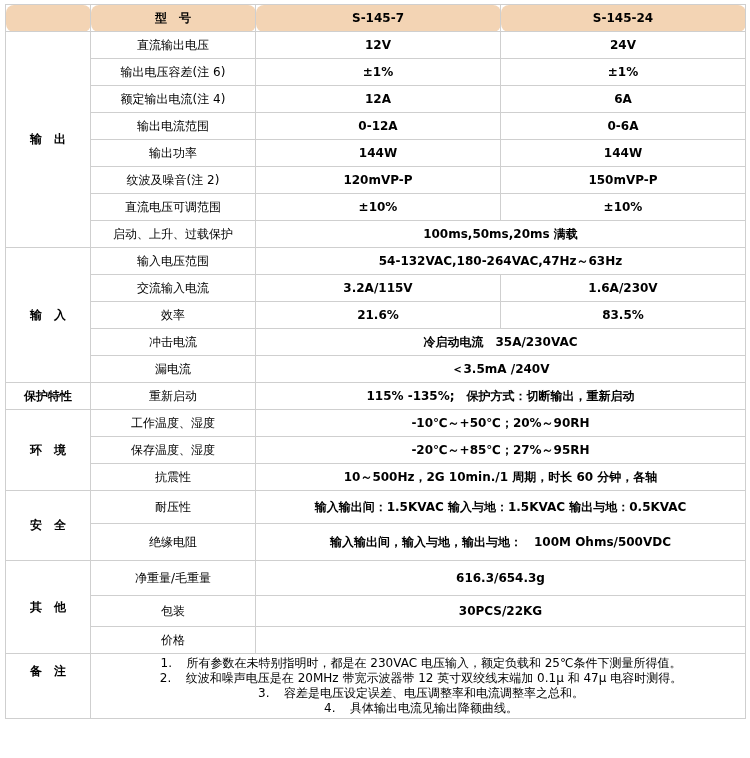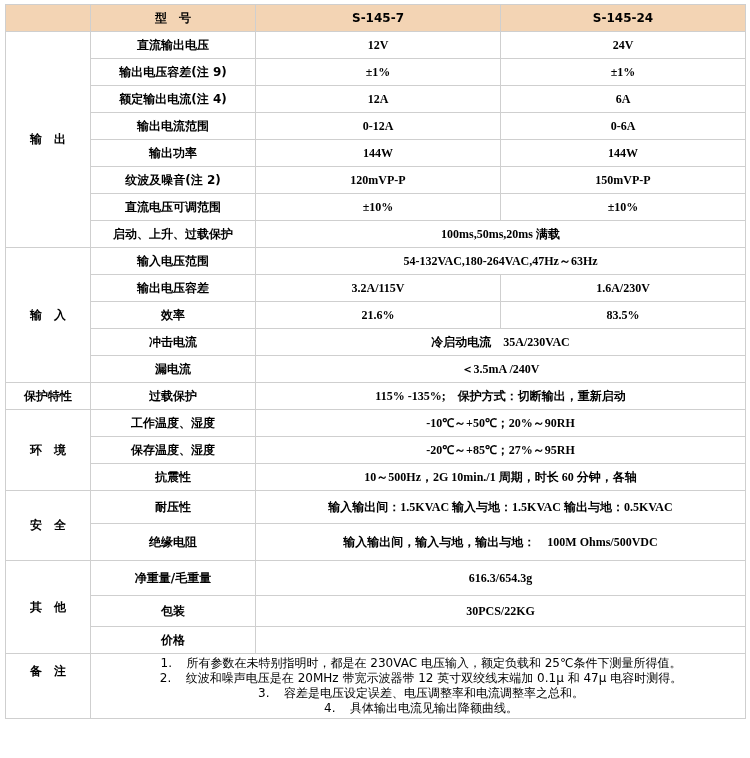--- a/index.html
+++ b/index.html
@@ -32,32 +32,31 @@
   }
   td.cat {
     font-weight: bold;
     font-size: 13px;
     text-align: center;
     margin-top: 48px;
   }
   td.item {
     text-align: center;
     font-size: 12px;
-    font-weight: bold;
   }
   td.val {
     font-weight: bold;
     font-size: 12px;
-    font-family: Liberation Serif, serif;
   }
   tr.header td {
     background: #f3d4b4;
     font-weight: bold;
     font-size: 13px;
     height: 26px;
+    border-radius: 8px;
   }
   td.nb-left { border-left: none; }
   .thick-top { border-top: 1px solid #8f8f8f !important; }
   td.notes {
     text-align: left;
     padding: 6px 4px 8px 4px;
     font-size: 12px;
     line-height: 1.9;
   }
   .note-line {
@@ -90,21 +89,21 @@
       <td>S-145-24</td>
     </tr>
 
     <tr>
       <td class="cat" rowspan="8">输　出</td>
       <td class="item">直流输出电压</td>
       <td class="val">12V</td>
       <td class="val">24V</td>
     </tr>
     <tr>
-      <td class="item">输出电压容差(注 9)</td>
+      <td class="item">输出电压容差(注 6)</td>
       <td class="val">±1%</td>
       <td class="val">±1%</td>
     </tr>
     <tr>
       <td class="item">额定输出电流(注 4)</td>
       <td class="val">12A</td>
       <td class="val">6A</td>
     </tr>
     <tr>
       <td class="item">输出电流范围</td>
@@ -130,41 +129,41 @@
       <td class="item">启动、上升、过载保护</td>
       <td class="val" colspan="2">100ms,50ms,20ms 满载</td>
     </tr>
 
     <tr>
       <td class="cat thick-top" rowspan="5">输　入</td>
       <td class="item thick-top">输入电压范围</td>
       <td class="val thick-top" colspan="2">54-132VAC,180-264VAC,47Hz～63Hz</td>
     </tr>
     <tr>
-      <td class="item">输出电压容差</td>
+      <td class="item">交流输入电流</td>
       <td class="val">3.2A/115V</td>
       <td class="val">1.6A/230V</td>
     </tr>
     <tr>
       <td class="item">效率</td>
       <td class="val">21.6%</td>
       <td class="val">83.5%</td>
     </tr>
     <tr>
       <td class="item">冲击电流</td>
       <td class="val" colspan="2">冷启动电流　35A/230VAC</td>
     </tr>
     <tr>
       <td class="item">漏电流</td>
       <td class="val" colspan="2">＜3.5mA /240V</td>
     </tr>
 
     <tr>
       <td class="cat thick-top">保护特性</td>
-      <td class="item thick-top">过载保护</td>
+      <td class="item thick-top">重新启动</td>
       <td class="val thick-top" colspan="2">115% -135%;　保护方式：切断输出，重新启动</td>
     </tr>
 
     <tr>
       <td class="cat thick-top" rowspan="3">环　境</td>
       <td class="item thick-top">工作温度、湿度</td>
       <td class="val thick-top" colspan="2">-10℃～+50℃；20%～90RH</td>
     </tr>
     <tr>
       <td class="item">保存温度、湿度</td>

